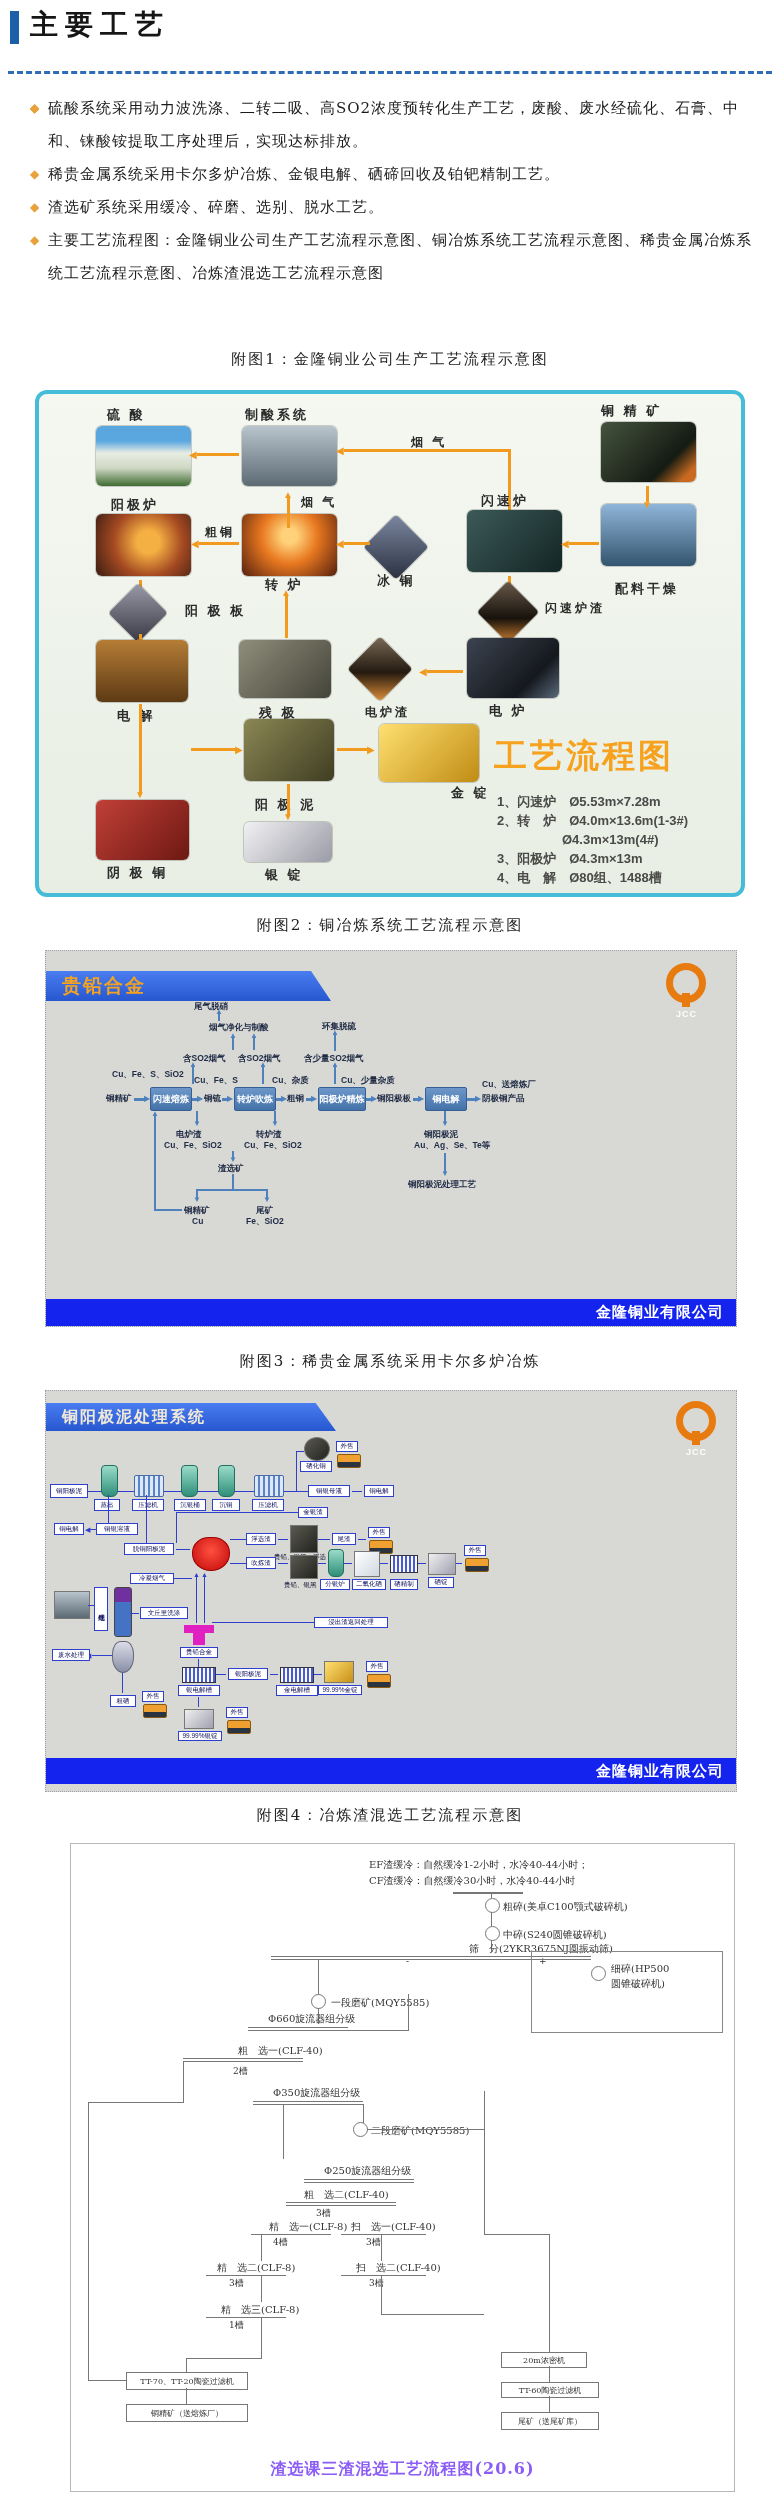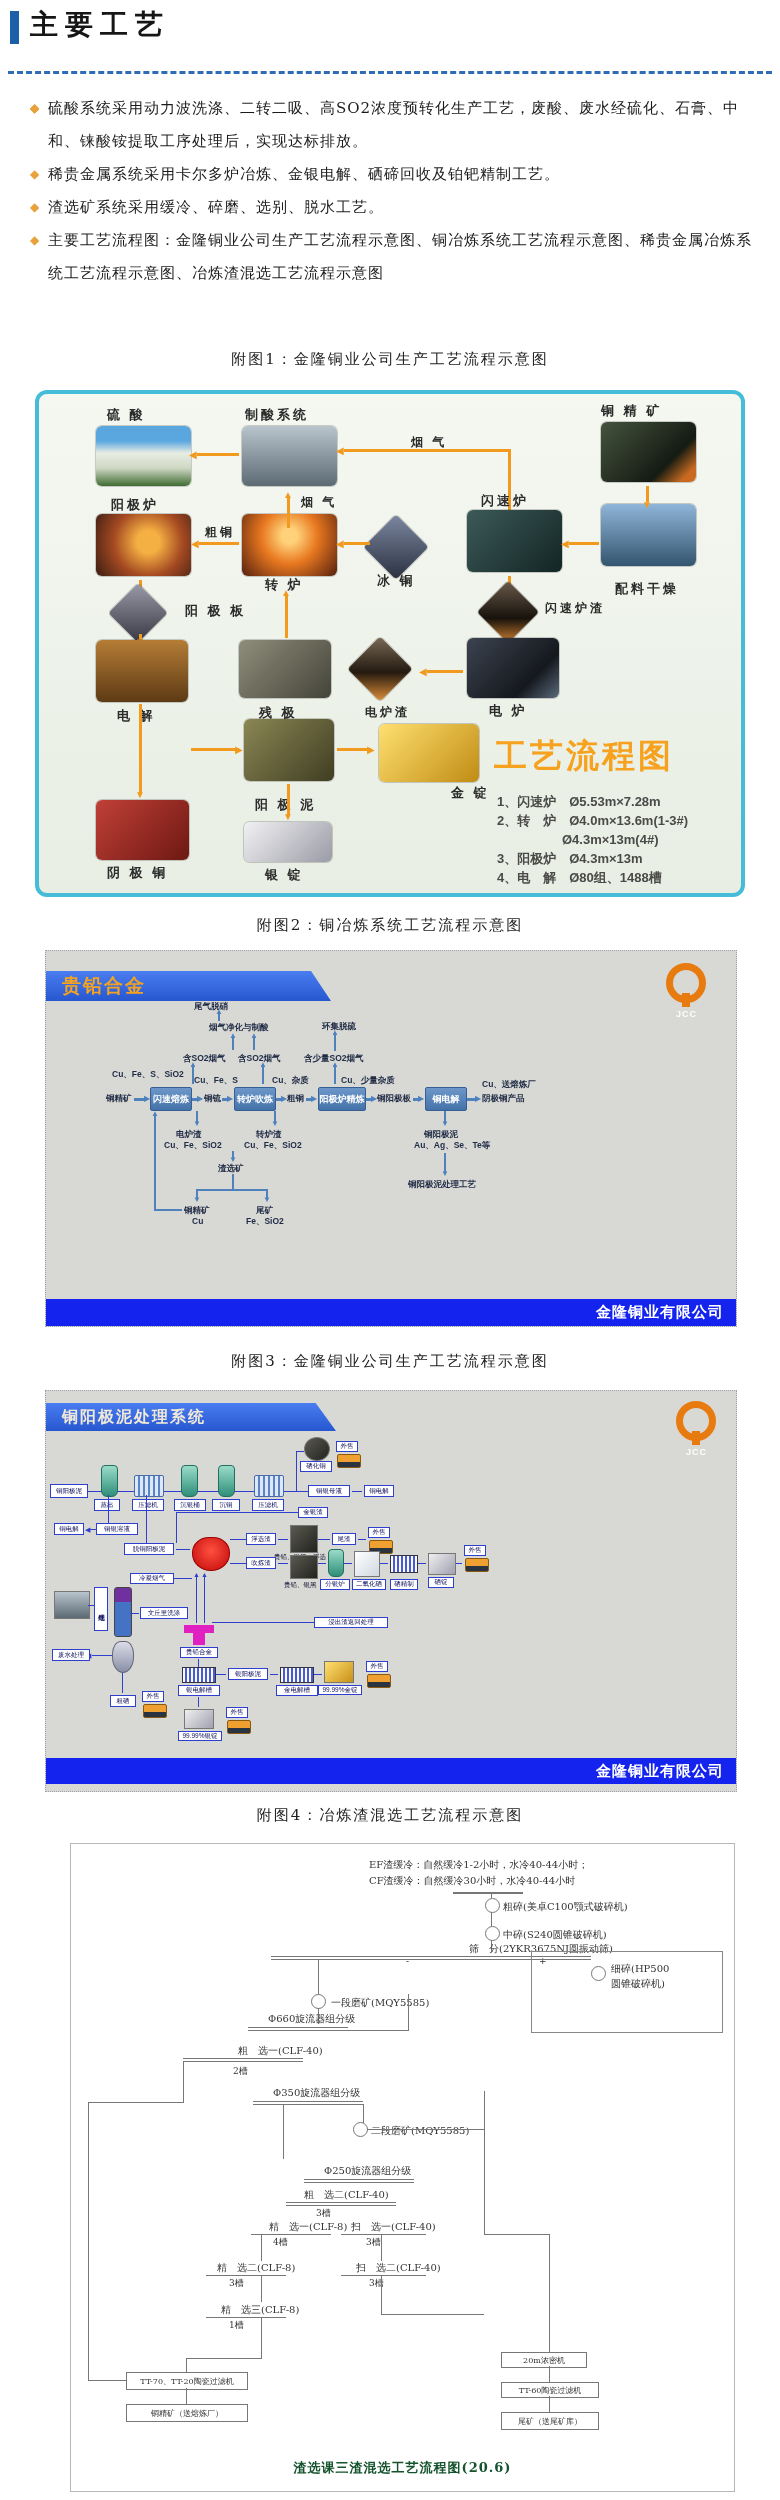--- a/index.html
+++ b/index.html
@@ -72,21 +72,21 @@
   .slv3{background:linear-gradient(135deg,#f0f0f0,#a0a0b0)}
   .gld3{background:linear-gradient(135deg,#ffe070,#c89018)}
   
   #fig4{position:absolute;left:70px;top:1843px;width:663px;height:647px;background:#fff;border:1px solid #b8b8b8}
   .t4{position:absolute;font-size:10px;color:#333;font-family:"DejaVu Serif",serif;white-space:nowrap}
   .t4s{position:absolute;font-size:9px;color:#333;font-family:"DejaVu Serif",serif;white-space:nowrap}
   .l4{position:absolute;background:#777}
   .c4{position:absolute;width:13px;height:13px;border:1px solid #777;border-radius:50%;background:#fff}
   .b4{position:absolute;border:1px solid #777;background:#fff;font-size:8px;color:#333;display:flex;align-items:center;justify-content:center;text-align:center;font-family:"DejaVu Serif",serif}
   .b4o{position:absolute;border:1px solid #888}
-  .fcap{position:absolute;left:0;width:100%;text-align:center;font-size:13px;font-weight:bold;color:#14532d;font-family:"DejaVu Serif",serif;letter-spacing:1px}
+  .fcap{position:absolute;left:0;width:100%;text-align:center;font-size:16px;font-weight:bold;color:#8b5cf6;font-family:"DejaVu Serif",serif;letter-spacing:1px}
 </style>
 </head>
 <body>
 
 <div class="hbar"></div>
 <div class="htitle">主要工艺</div>
 <div class="hdash"></div>
 
 <div class="blist">
   <div class="bitem"><span class="bdia">◆</span></div>
@@ -282,21 +282,21 @@
   <div class="t2" style="left:368px;top:189px">Au、Ag、Se、Te等</div>
   <div class="l2" style="left:398px;top:202px;width:2px;height:20px"></div>
   <div class="h2" style="left:395px;top:219px">▼</div>
   <div class="t2" style="left:362px;top:228px">铜阳极泥处理工艺</div>
 
   <div class="bluebar" style="top:348px;height:27px">
       <span class="bartxt">金隆铜业有限公司</span>
     </div>
 </div>
 
-<div class="cap" style="top:1352px">附图3：金隆铜业公司生产工艺流程示意图</div>
+<div class="cap" style="top:1352px">附图3：稀贵金属系统采用卡尔多炉冶炼</div>
 
 <div id="fig3" class="slide" style="left:45px;top:1390px;width:690px;height:400px">
   <div class="ribbon" style="left:0;top:12px;width:290px;height:28px">
       <span class="ribtxt" style="font-size:16px;color:#f0e8d8;line-height:28px">铜阳极泥处理系统</span>
     </div>
   <div class="jcc" style="left:630px;top:10px"></div>
   <div class="jccbar" style="left:646px;top:40px"></div>
   <div class="jcctxt" style="left:640px;top:56px">JCC</div>
 
   <div class="l3" style="left:40px;top:100px;width:222px;height:1px"></div>

